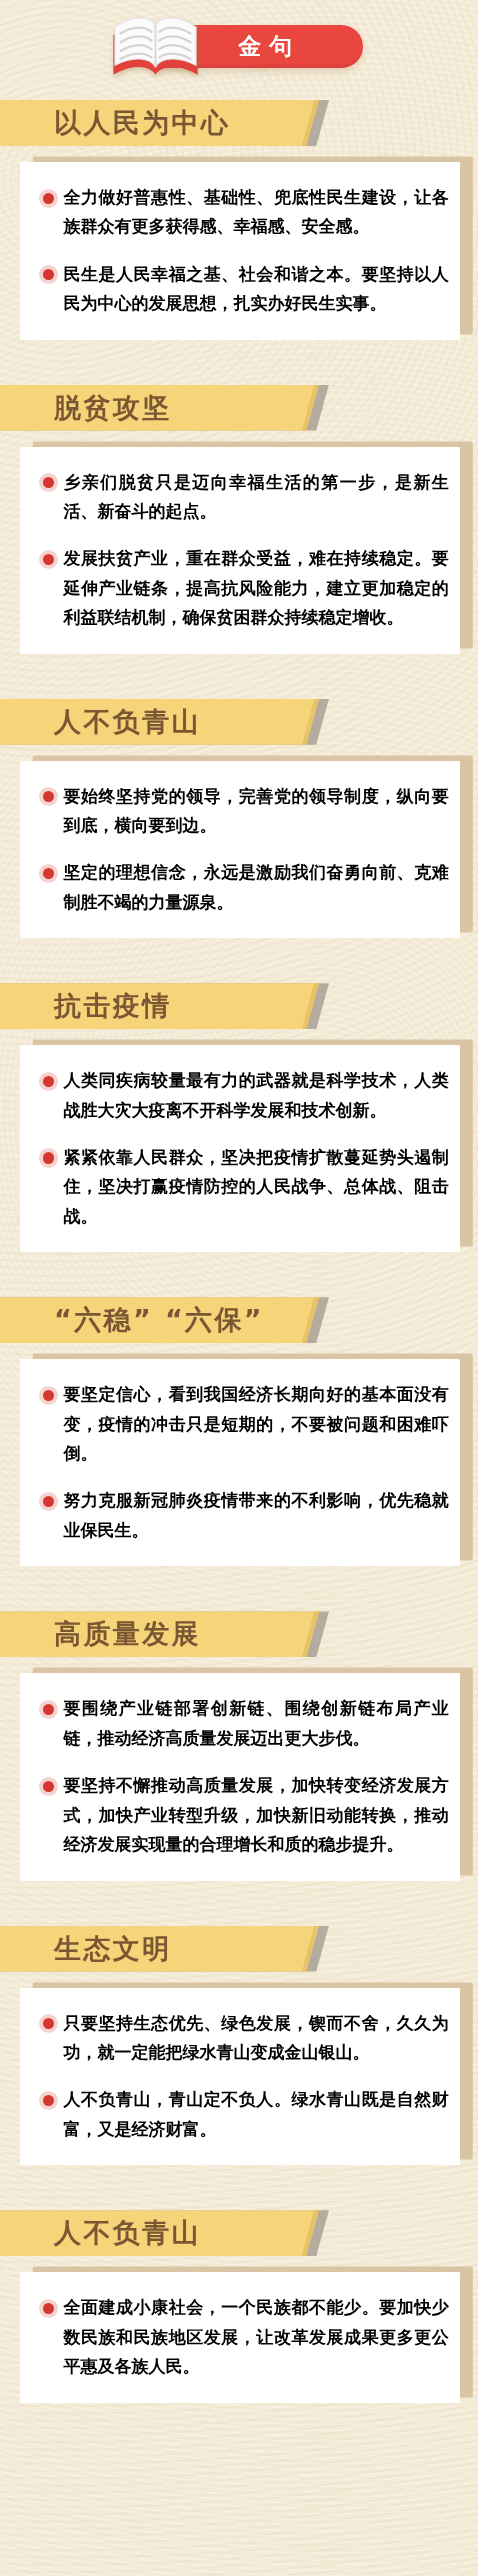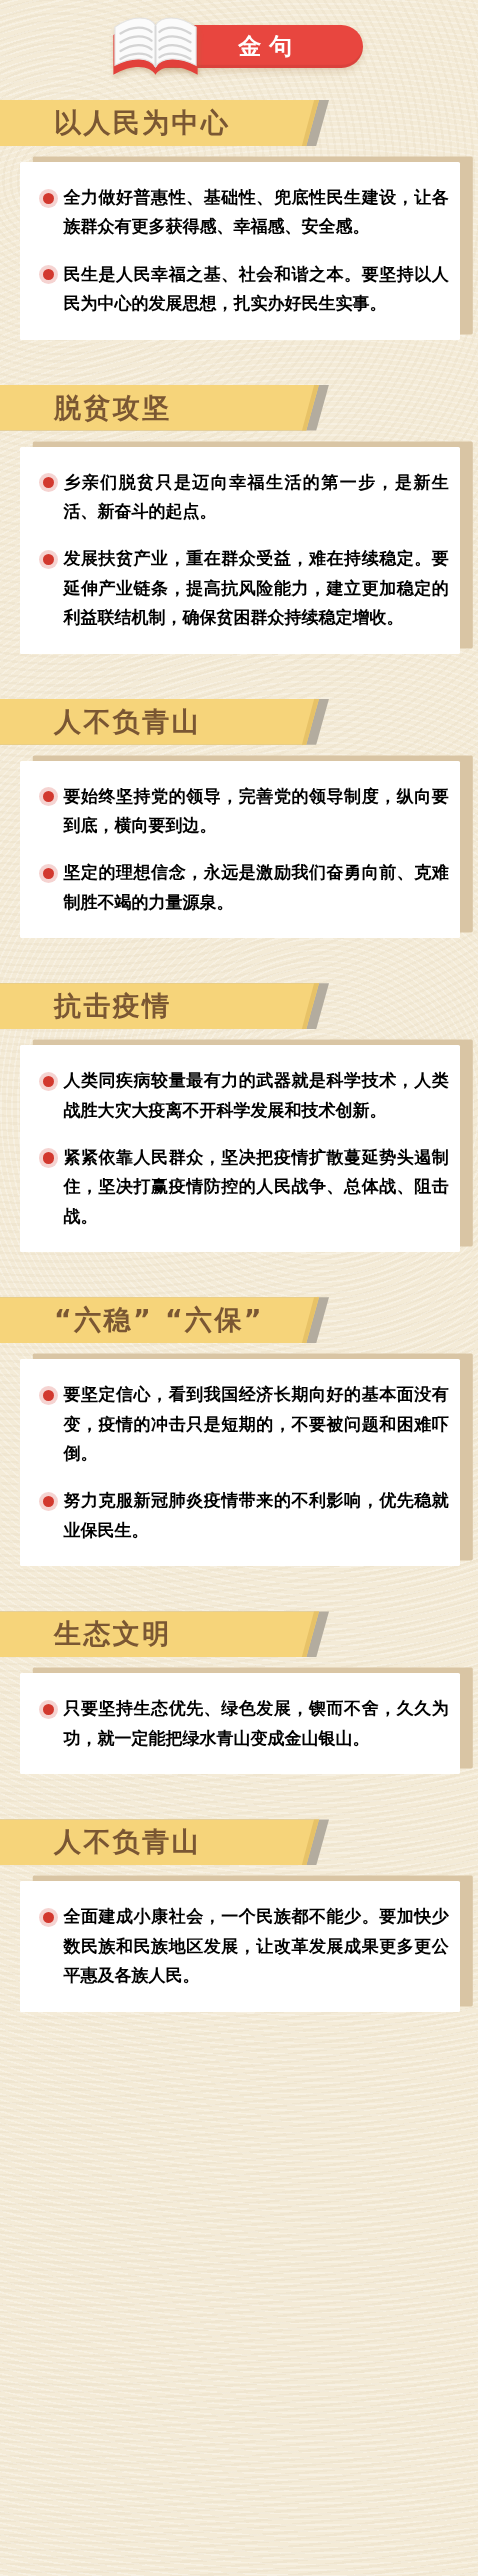--- a/index.html
+++ b/index.html
@@ -189,32 +189,54 @@
           <p>要坚定信心，看到我国经济长期向好的基本面没有变，疫情的冲击只是短期的，不要被问题和困难吓倒。</p>
         </li>
         <li>
           <span class="bullet-dot"></span>
           <p>努力克服新冠肺炎疫情带来的不利影响，优先稳就业保民生。</p>
         </li>
       </ul>
     </div>
   </section>
 
+  <section class="topic">
+    <div class="banner-wrap">
+      <div class="banner-shadow"></div>
+      <h2 class="banner">高质量发展</h2>
+    </div>
+    <div class="card">
+      <ul>
+        <li>
+          <span class="bullet-dot"></span>
+          <p>要围绕产业链部署创新链、围绕创新链布局产业链，推动经济高质量发展迈出更大步伐。</p>
+        </li>
+        <li>
+          <span class="bullet-dot"></span>
+          <p>要坚持不懈推动高质量发展，加快转变经济发展方式，加快产业转型升级，加快新旧动能转换，推动经济发展实现量的合理增长和质的稳步提升。</p>
+        </li>
+      </ul>
+    </div>
+  </section>
 
   <section class="topic">
     <div class="banner-wrap">
       <div class="banner-shadow"></div>
       <h2 class="banner">生态文明</h2>
     </div>
     <div class="card">
       <ul>
         <li>
           <span class="bullet-dot"></span>
           <p>只要坚持生态优先、绿色发展，锲而不舍，久久为功，就一定能把绿水青山变成金山银山。</p>
         </li>
+        <li>
+          <span class="bullet-dot"></span>
+          <p>人不负青山，青山定不负人。绿水青山既是自然财富，又是经济财富。</p>
+        </li>
       </ul>
     </div>
   </section>
 
   <section class="topic">
     <div class="banner-wrap">
       <div class="banner-shadow"></div>
       <h2 class="banner">人不负青山</h2>
     </div>
     <div class="card">

